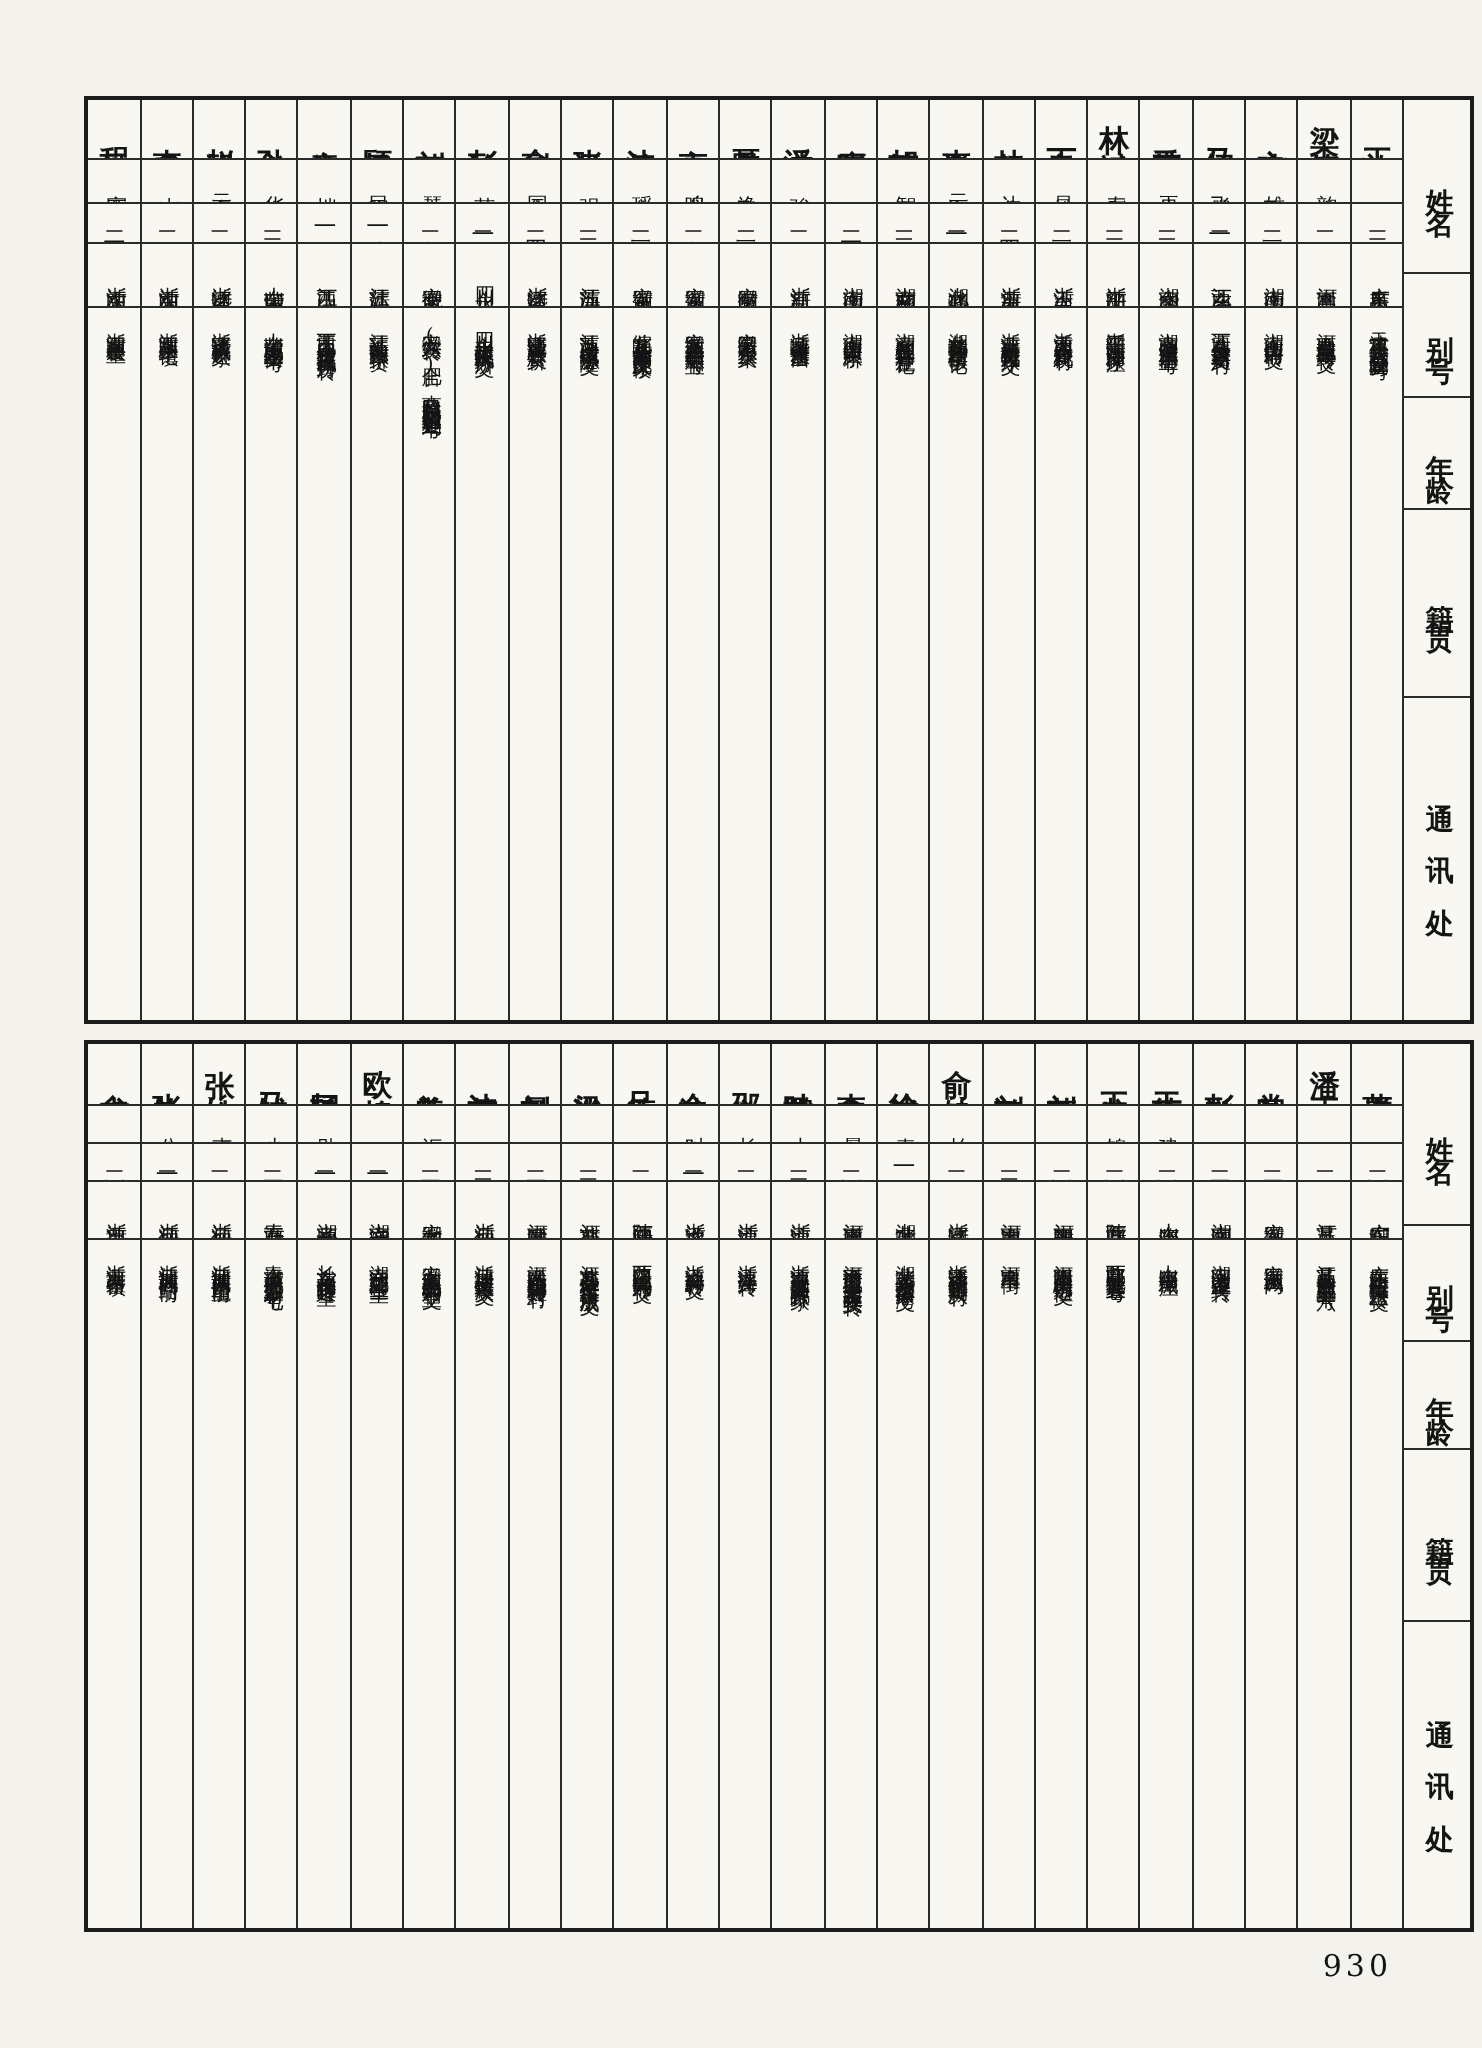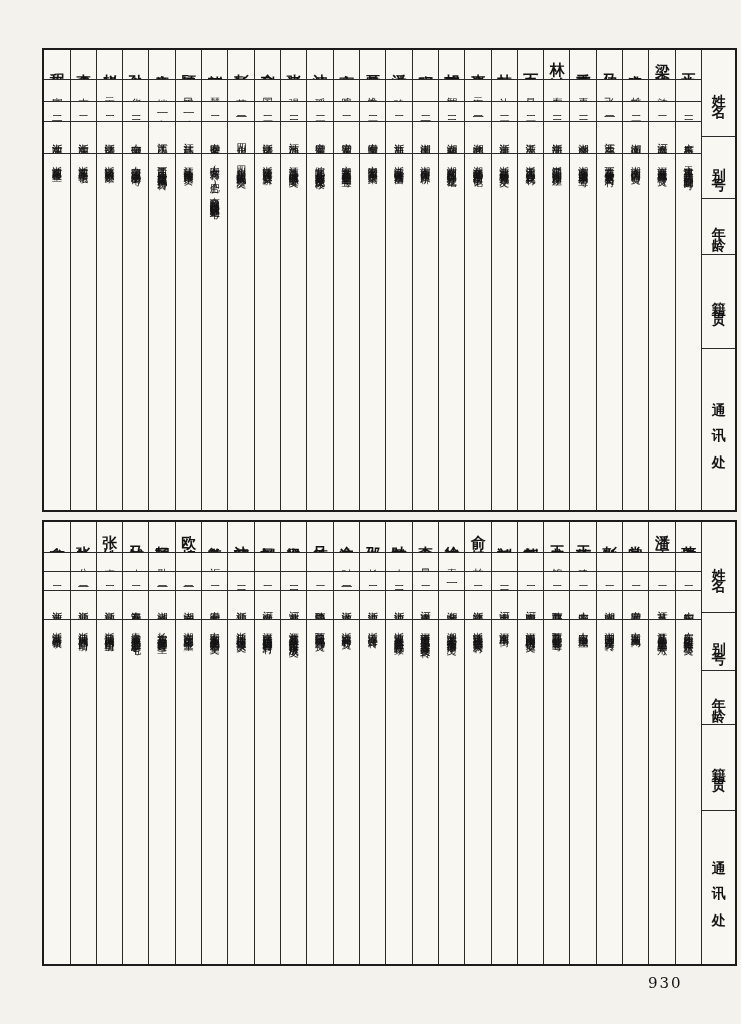--- a/index.html
+++ b/index.html
@@ -35,21 +35,21 @@
   .c-addr .txt{height:100%;font-size:10px;letter-spacing:1px;}
   .c-name .txt{font-size:15px;font-weight:700;letter-spacing:2px;}
   .c-name .spread{letter-spacing:0.95em;}
   .c-alias .txt{font-size:10.5px;letter-spacing:2px;}
   .c-age .txt{font-size:11.5px;letter-spacing:0.35em;}
   .c-native .txt{font-size:10.5px;letter-spacing:1px;}
   .hd .txt{font-weight:700;font-size:14px;}
   .hd2 .txt{letter-spacing:0.75em;}
   .hd3 .txt{letter-spacing:1.9em;}
   .pagenum{
-    position:absolute;left:648px;top:974px;width:48px;text-align:left;
+    position:absolute;left:648px;top:974px;width:48px;text-align:right;
     font-size:15px;letter-spacing:2px;font-family:"DejaVu Serif","Liberation Serif",serif;
   }
 </style>
 </head>
 <body>
 
 <div class="page">
   <div class="frame">
 
     <div class="regtable t0">

